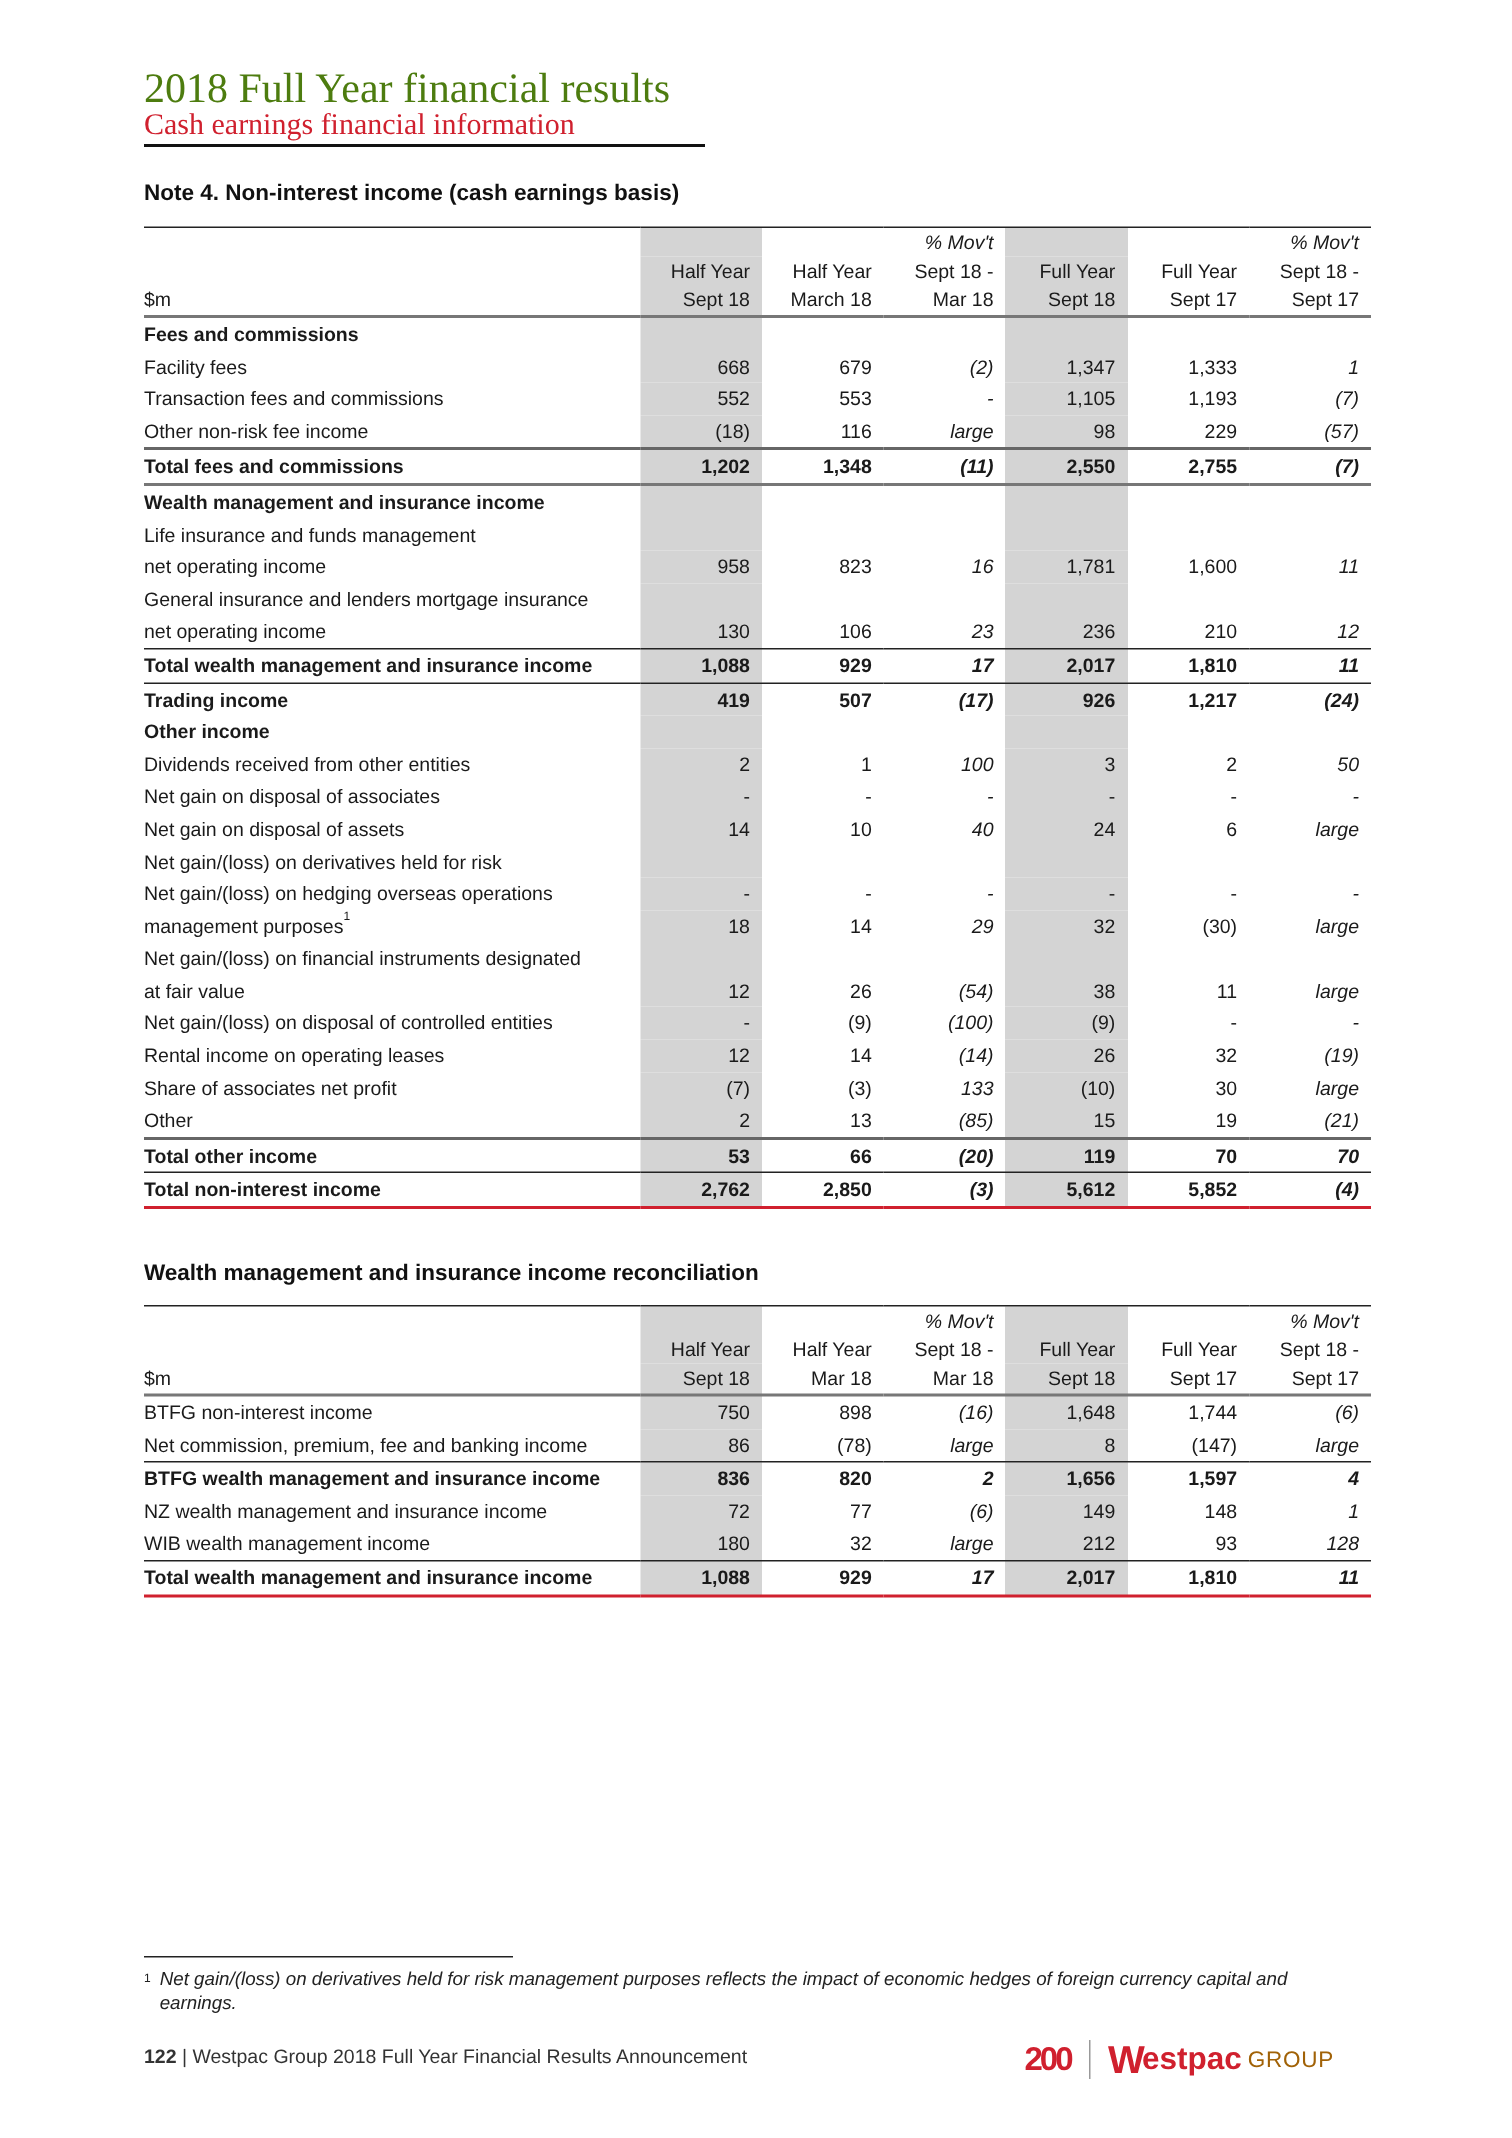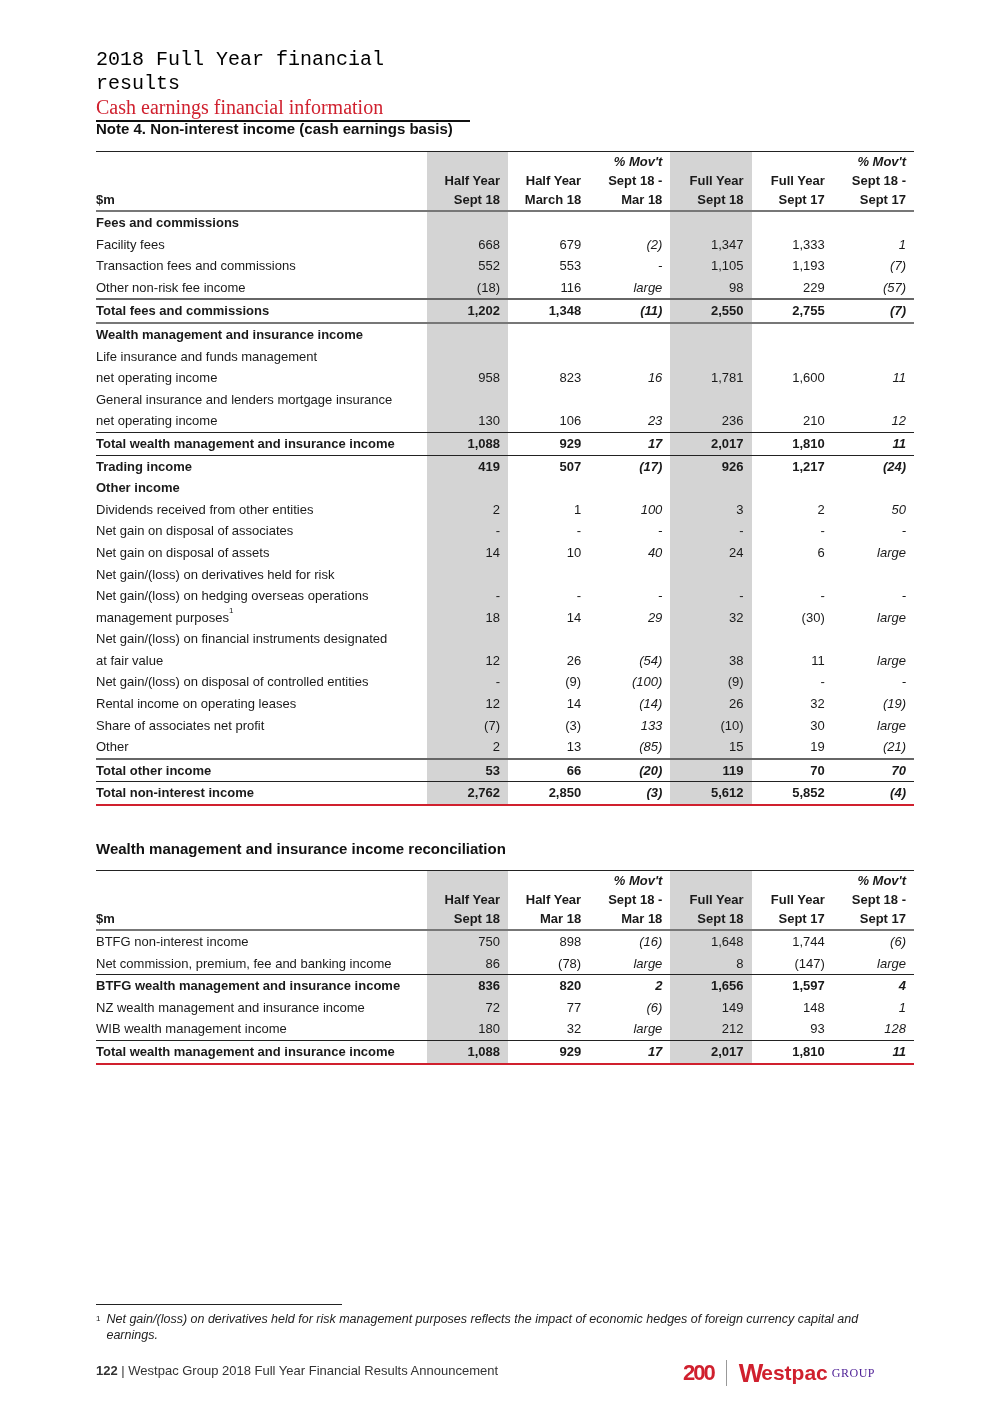--- a/index.html
+++ b/index.html
@@ -1,29 +1,29 @@
 <!DOCTYPE html>
 <html><head>
 <meta charset="utf-8">
 <style>
   html, body { margin:0; padding:0; background:#ffffff; }
   body { width:1008px; height:1425px; position:relative; overflow:hidden;
          font-family:"Liberation Sans", sans-serif; color:#1a1a1a; }
   .hdr { position:absolute; left:96px; top:48px; width:374px; }
-  .hdr-title { font-family:Liberation Mono, monospace; font-size:20px; line-height:24px; color:#000000; }
+  .hdr-title { font-family:Liberation Serif, serif; font-size:28px; line-height:24px; color:#4d7c0f; }
   .hdr-sub { font-family:"Liberation Serif", serif; font-size:20px; line-height:22px; color:#d0202e; }
   .hdr-rule { height:2px; background:#111; margin-top:2px; }
 
   .sec-title { position:absolute; left:96px; font-size:15px; font-weight:bold; color:#111; }
 
   table.fin { position:absolute; left:96px; width:818px; border-collapse:collapse; font-size:13px; }
   table.fin td, table.fin th { padding:0 8px 0 0; height:21.6px; line-height:21.6px; white-space:nowrap; }
   table.fin col.c-label { width:330px; }
   table.fin col.c-num { width:81px; }
-  table.fin th { font-weight:bold; text-align:right; vertical-align:bottom; line-height:19px; height:19px; }
+  table.fin th { font-weight:normal; text-align:right; vertical-align:bottom; line-height:19px; height:19px; }
   table.fin th.lbl { text-align:left; }
   table.fin td.num { text-align:right; }
   table.fin td.mov { text-align:right; font-style:italic; }
   .shade { background:#d4d4d4; }
   tr.top-rule td, tr.top-rule th { border-top:1px solid #222; }
   tr.head-last th { border-bottom:2px solid #777; padding-bottom:1px; }
   tr.bold td { font-weight:bold; }
   tr.total td { font-weight:bold; border-top:2px solid #666; }
   tr.total-thin td { font-weight:bold; border-top:1px solid #222; }
   tr.double-bottom td { border-bottom:2px solid #777; }
@@ -34,21 +34,21 @@
   .fn { position:absolute; left:96px; top:1311px; width:820px; font-size:12.5px; font-style:italic; color:#222; line-height:16px; }
   .fn .mark { font-style:normal; font-size:8px; vertical-align:top; margin-right:6px; }
   .fn .body { display:inline-block; vertical-align:top; width:806px; }
   .footer { position:absolute; left:96px; top:1363px; font-size:13px; color:#333;text-align:right; }
   .footer b { font-weight:bold; }
   .logo { position:absolute; left:683px; top:1358px; height:30px; display:flex; align-items:center; }
   .logo .l200 { font-size:22px; font-weight:bold; color:#d0202e; letter-spacing:-2px; }
   .logo .lsep { width:1px; height:26px; background:#999; margin:0 12px; }
   .logo .lw { font-size:26px; font-weight:bold; color:#d0202e; letter-spacing:-3px; margin-right:1px; }
   .logo .lwp { font-size:21px; font-weight:bold; color:#d0202e; }
-  .logo .lg { font-size:12px; color:#4c1d95; margin-left:4px; letter-spacing:0.5px;font-family:Liberation Serif, serif; }
+  .logo .lg { font-size:15px; color:#a16207; margin-left:4px; letter-spacing:0.5px; }
 </style>
 </head>
 <body>
 
 <div class="hdr">
   <div class="hdr-title">2018 Full Year financial results</div>
   <div class="hdr-sub">Cash earnings financial information</div>
   <div class="hdr-rule"></div>
 </div>
 

